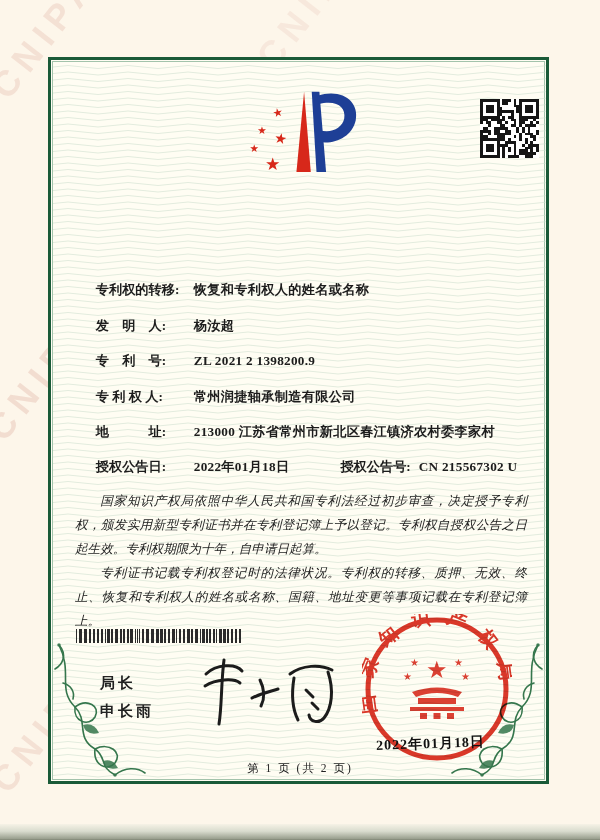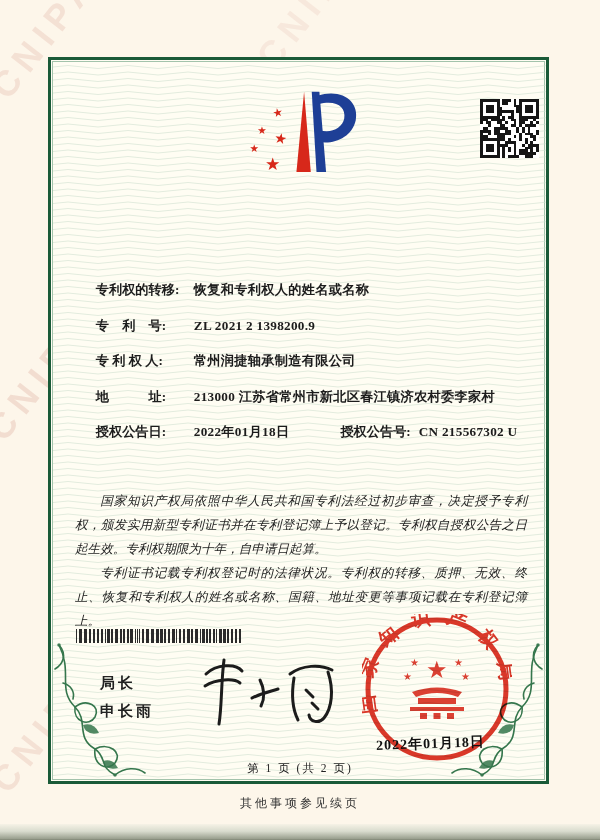--- a/index.html
+++ b/index.html
@@ -381,20 +381,23 @@
       <b style="left:47.6px;top:56.0px"></b>
       <b style="left:50.4px;top:56.0px"></b>
     </div>
 
 
   <div class="fields">
     <div class="row">
       <span class="flabel">专利权的转移:</span><span class="fvalue">恢复和专利权人的姓名或名称</span>
     </div>
     <div class="row">
+      <span class="flabel">发　明　人:</span><span class="fvalue">杨汝超</span>
+    </div>
+    <div class="row">
       <span class="flabel">专　利　号:</span><span class="fvalue">ZL 2021 2 1398200.9</span>
     </div>
     <div class="row">
       <span class="flabel">专 利 权 人:</span><span class="fvalue">常州润捷轴承制造有限公司</span>
     </div>
     <div class="row">
       <span class="flabel">地　　　址:</span><span class="fvalue">213000 江苏省常州市新北区春江镇济农村委李家村</span>
     </div>
     <div class="row">
       <span class="flabel">授权公告日:</span><span class="fvalue">2022年01月18日</span>
@@ -494,16 +497,15 @@
       <rect x="56" y="84" width="38" height="6"></rect>
       <path d="M48,93 h54 v4 h-54 z"></path>
       <rect x="58" y="99" width="7" height="6"></rect>
       <rect x="71.5" y="99" width="7" height="6"></rect>
       <rect x="85" y="99" width="7" height="6"></rect>
     </g>
   </svg>
   <div class="seal-date">2022年01月18日</div>
 
   <div class="page-num">第 1 页 (共 2 页)</div>
-  <div class="continuation">其他事项参见续页</div>
   <div class="bottom-edge"></div>
 
 </div>
 
 </body></html>

